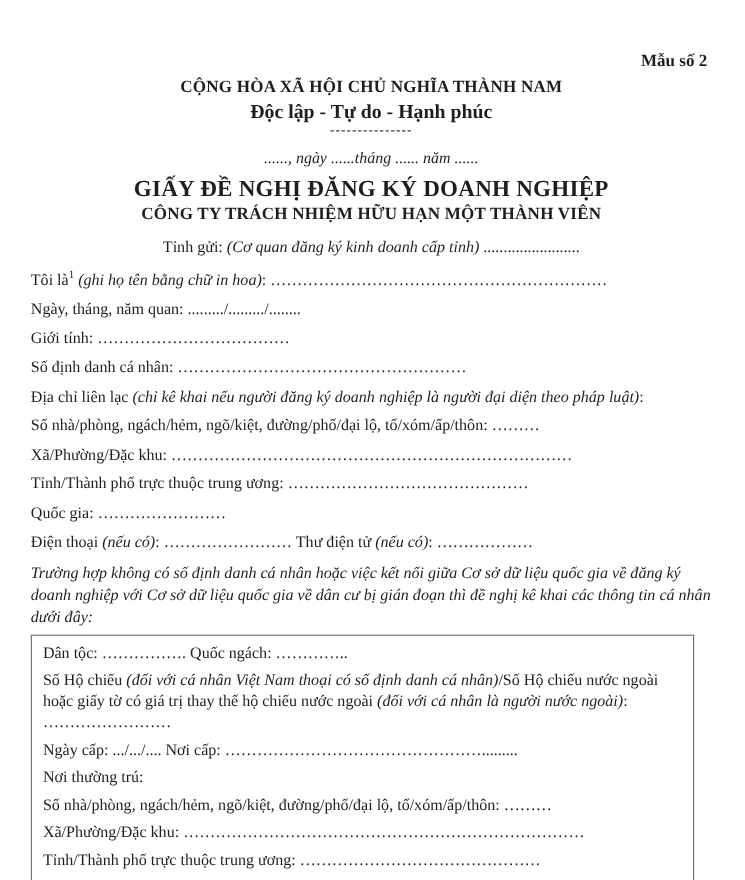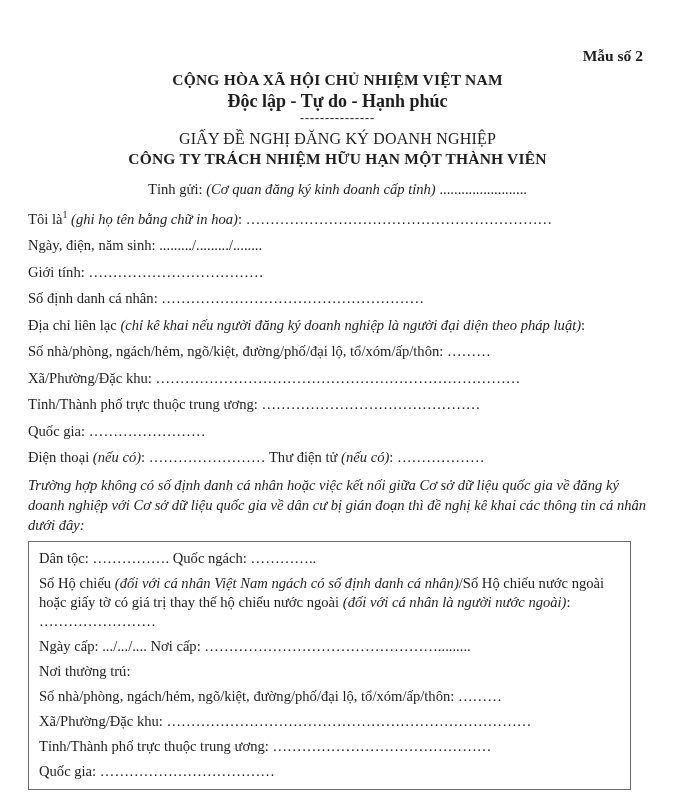--- a/index.html
+++ b/index.html
@@ -7,64 +7,65 @@
     width: 677px; height: 800px; overflow: hidden;
     background: #ffffff; color: #1e1e1e;
     font-family: "Liberation Serif", "DejaVu Serif", serif;
   }
   .page { box-sizing: border-box; width: 677px; height: 800px; padding: 8px 30px 0 28px; margin-top: 39px; }
   .form-number { text-align: right; font-weight: 700; font-size: 15.5px; padding-right: 4px; }
   .nh1 { text-align: center; font-weight: 700; font-size: 15.5px; margin-top: 6px; letter-spacing: .2px; }
   .nh2 { text-align: center; font-weight: 700; font-size: 18px; margin-top: 2px; }
   .divider { text-align: center; font-size: 12px; letter-spacing: 1px; line-height: 12px; font-weight: 700; color: #2a2a2a; }
   .date-line { text-align: center; font-style: italic; font-size: 14.5px; margin-top: 12px; }
-  .title1 { text-align: center; font-weight: 400; font-size: 16px; margin-top: 6px; letter-spacing: .2px; }
+  .title1 { text-align: center; font-weight: 700; font-size: 21px; margin-top: 6px; letter-spacing: .2px; }
   .title2 { text-align: center; font-weight: 700; font-size: 15.5px; margin-top: 2px; letter-spacing: .2px; }
   #body-lines { margin-top: 12px; }
   .line { font-size: 14.6px; line-height: 19.5px; margin: 0 0 7px 0; }
   .center { text-align: center; margin-bottom: 10px; }
   .italic-para { line-height: 20px; margin-bottom: 6px; }
   .it { font-style: italic; }
   sup { font-size: 10px; line-height: 0; }
   .box {
     border: 1.5px solid #6a6a6a;
     margin: 0 16px 0 0;
     padding: 7px 10px 2px 10px;
   }
   .box .line { line-height: 19px; margin-bottom: 6px; }
 </style>
 </head>
 <body>
 
 <div class="page">
   <div class="form-number">Mẫu số 2</div>
-  <div class="nh1">CỘNG HÒA XÃ HỘI CHỦ NHIỆM VIỆT NAM</div>
+  <div class="nh1">CỘNG HÒA XÃ HỘI CHỦ NGHĨA THÀNH NAM</div>
   <div class="nh2">Độc lập - Tự do - Hạnh phúc</div>
   <div class="divider">---------------</div>
+  <div class="date-line">......, ngày ......tháng ...... năm ......</div>
   <div class="title1">GIẤY ĐỀ NGHỊ ĐĂNG KÝ DOANH NGHIỆP</div>
   <div class="title2">CÔNG TY TRÁCH NHIỆM HỮU HẠN MỘT THÀNH VIÊN</div>
 
   <div id="body-lines">
       <p class="line center"><span>Tỉnh gửi: </span><span class="it">(Cơ quan đăng ký kinh doanh cấp tỉnh)</span><span> ........................</span></p>
       <p class="line"><span>Tôi là</span><sup>1</sup><span> </span><span class="it">(ghi họ tên bằng chữ in hoa)</span><span>: ………………………………………………………</span></p>
-      <p class="line"><span>Ngày, điện, năm sinh: ........./........./........</span></p>
+      <p class="line"><span>Ngày, tháng, năm quan: ........./........./........</span></p>
       <p class="line"><span>Giới tính: ………………………………</span></p>
       <p class="line"><span>Số định danh cá nhân: ………………………………………………</span></p>
       <p class="line"><span>Địa chỉ liên lạc </span><span class="it">(chỉ kê khai nếu người đăng ký doanh nghiệp là người đại diện theo pháp luật)</span><span>:</span></p>
       <p class="line"><span>Số nhà/phòng, ngách/hẻm, ngõ/kiệt, đường/phố/đại lộ, tổ/xóm/ấp/thôn: ………</span></p>
       <p class="line"><span>Xã/Phường/Đặc khu: …………………………………………………………………</span></p>
       <p class="line"><span>Tỉnh/Thành phố trực thuộc trung ương: ………………………………………</span></p>
       <p class="line"><span>Quốc gia: ……………………</span></p>
       <p class="line"><span>Điện thoại </span><span class="it">(nếu có)</span><span>: ……………………  Thư điện tử </span><span class="it">(nếu có)</span><span>: ………………</span></p>
       <p class="line italic-para"><span class="it">Trường hợp không có số định danh cá nhân hoặc việc kết nối giữa Cơ sở dữ liệu quốc gia về đăng ký doanh nghiệp với Cơ sở dữ liệu quốc gia về dân cư bị gián đoạn thì đề nghị kê khai các thông tin cá nhân dưới đây:</span></p>
     </div>
 
   <div id="box-lines" class="box">
       <p class="line"><span>Dân tộc: ……………. Quốc ngách: …………..</span></p>
-      <p class="line"><span>Số Hộ chiếu </span><span class="it">(đối với cá nhân Việt Nam ngách có số định danh cá nhân)</span><span>/Số Hộ chiếu nước ngoài hoặc giấy tờ có giá trị thay thế hộ chiếu nước ngoài </span><span class="it">(đối với cá nhân là người nước ngoài)</span><span>: ……………………</span></p>
+      <p class="line"><span>Số Hộ chiếu </span><span class="it">(đối với cá nhân Việt Nam thoại có số định danh cá nhân)</span><span>/Số Hộ chiếu nước ngoài hoặc giấy tờ có giá trị thay thế hộ chiếu nước ngoài </span><span class="it">(đối với cá nhân là người nước ngoài)</span><span>: ……………………</span></p>
       <p class="line"><span>Ngày cấp: .../.../.... Nơi cấp: ………………………………………….........</span></p>
       <p class="line"><span>Nơi thường trú:</span></p>
       <p class="line"><span>Số nhà/phòng, ngách/hẻm, ngõ/kiệt, đường/phố/đại lộ, tổ/xóm/ấp/thôn: ………</span></p>
       <p class="line"><span>Xã/Phường/Đặc khu: …………………………………………………………………</span></p>
       <p class="line"><span>Tỉnh/Thành phố trực thuộc trung ương: ………………………………………</span></p>
       <p class="line"><span>Quốc gia: ………………………………</span></p>
     </div>
 </div>
 
 </body></html>

